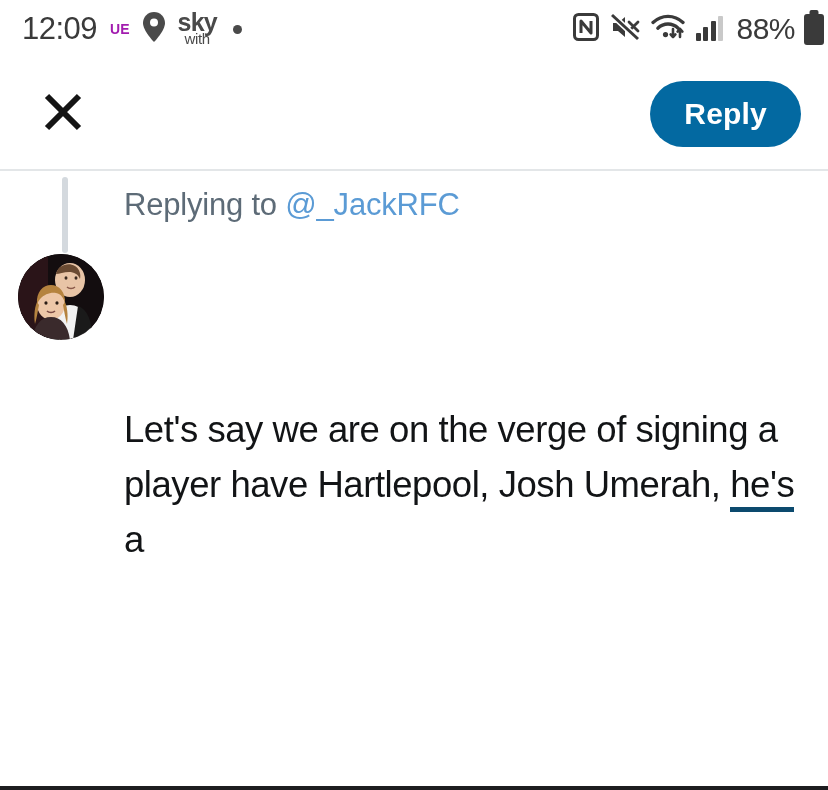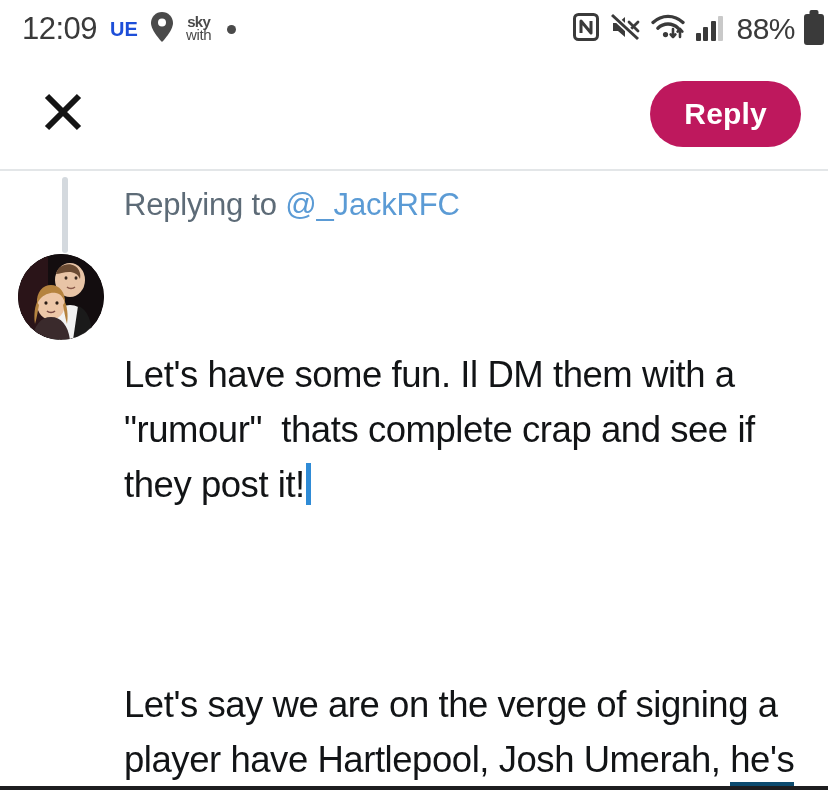--- a/index.html
+++ b/index.html
@@ -38,35 +38,35 @@
     align-items: center;
     gap: 13px;
   }
   .status-clock {
     font-size: 31px;
     letter-spacing: -0.5px;
     color: #3a3a3a;
     font-family: "Liberation Sans", sans-serif;
   }
   .status-carrier {
-    font-size: 20px;
+    font-size: 14px;
     font-weight: bold;
-    color: #1d4ed8;
+    color: #a21caf;
     letter-spacing: 0px;
   }
   .pin-icon { display:block; }
   .sky-logo {
     display: flex;
     flex-direction: column;
     align-items: center;
     line-height: 0.86;
     color: #4a4a4a;
   }
   .sky-logo .sky-top {
-    font-size: 15px;
+    font-size: 25px;
     font-weight: bold;
     letter-spacing: -0.8px;
   }
   .sky-logo .sky-bot {
     font-size: 15px;
     font-weight: normal;
     letter-spacing: -0.3px;
   }
   .status-dot {
     width: 9px; height: 9px;
@@ -137,21 +137,21 @@
   }
   .close-btn {
     width: 54px;
     height: 54px;
     display: flex;
     align-items: center;
     justify-content: center;
     cursor: pointer;
   }
   .reply-btn {
-    background: #be185d;
+    background: #0369a1;
     color: #ffffff;
     border: none;
     border-radius: 40px;
     padding: 0 34px;
     height: 66px;
     font-size: 30px;
     font-weight: bold;
     font-family: "Liberation Sans", sans-serif;
     letter-spacing: 0.2px;
     cursor: pointer;
@@ -350,20 +350,19 @@
         </g>
       </svg>
     </div>
 
     <div class="reply-col">
       <div class="replying-to">
         <span>Replying to </span><span class="handle">@_JackRFC</span>
       </div>
 
       <div class="compose-text">
-        <p class="para"><span>Let's have some fun. Il DM them with a "rumour"  thats complete crap and see if they post it!</span><span class="caret"></span></p>
         <p class="para gap"><span>Let's say we are on the verge of signing a player have Hartlepool, Josh Umerah, </span><span class="sp-underline">he's</span><span> a </span></p>
       </div>
     </div>
   </div>
 
   <div class="bottom-edge"></div>
 </div>
 
 </body></html>

